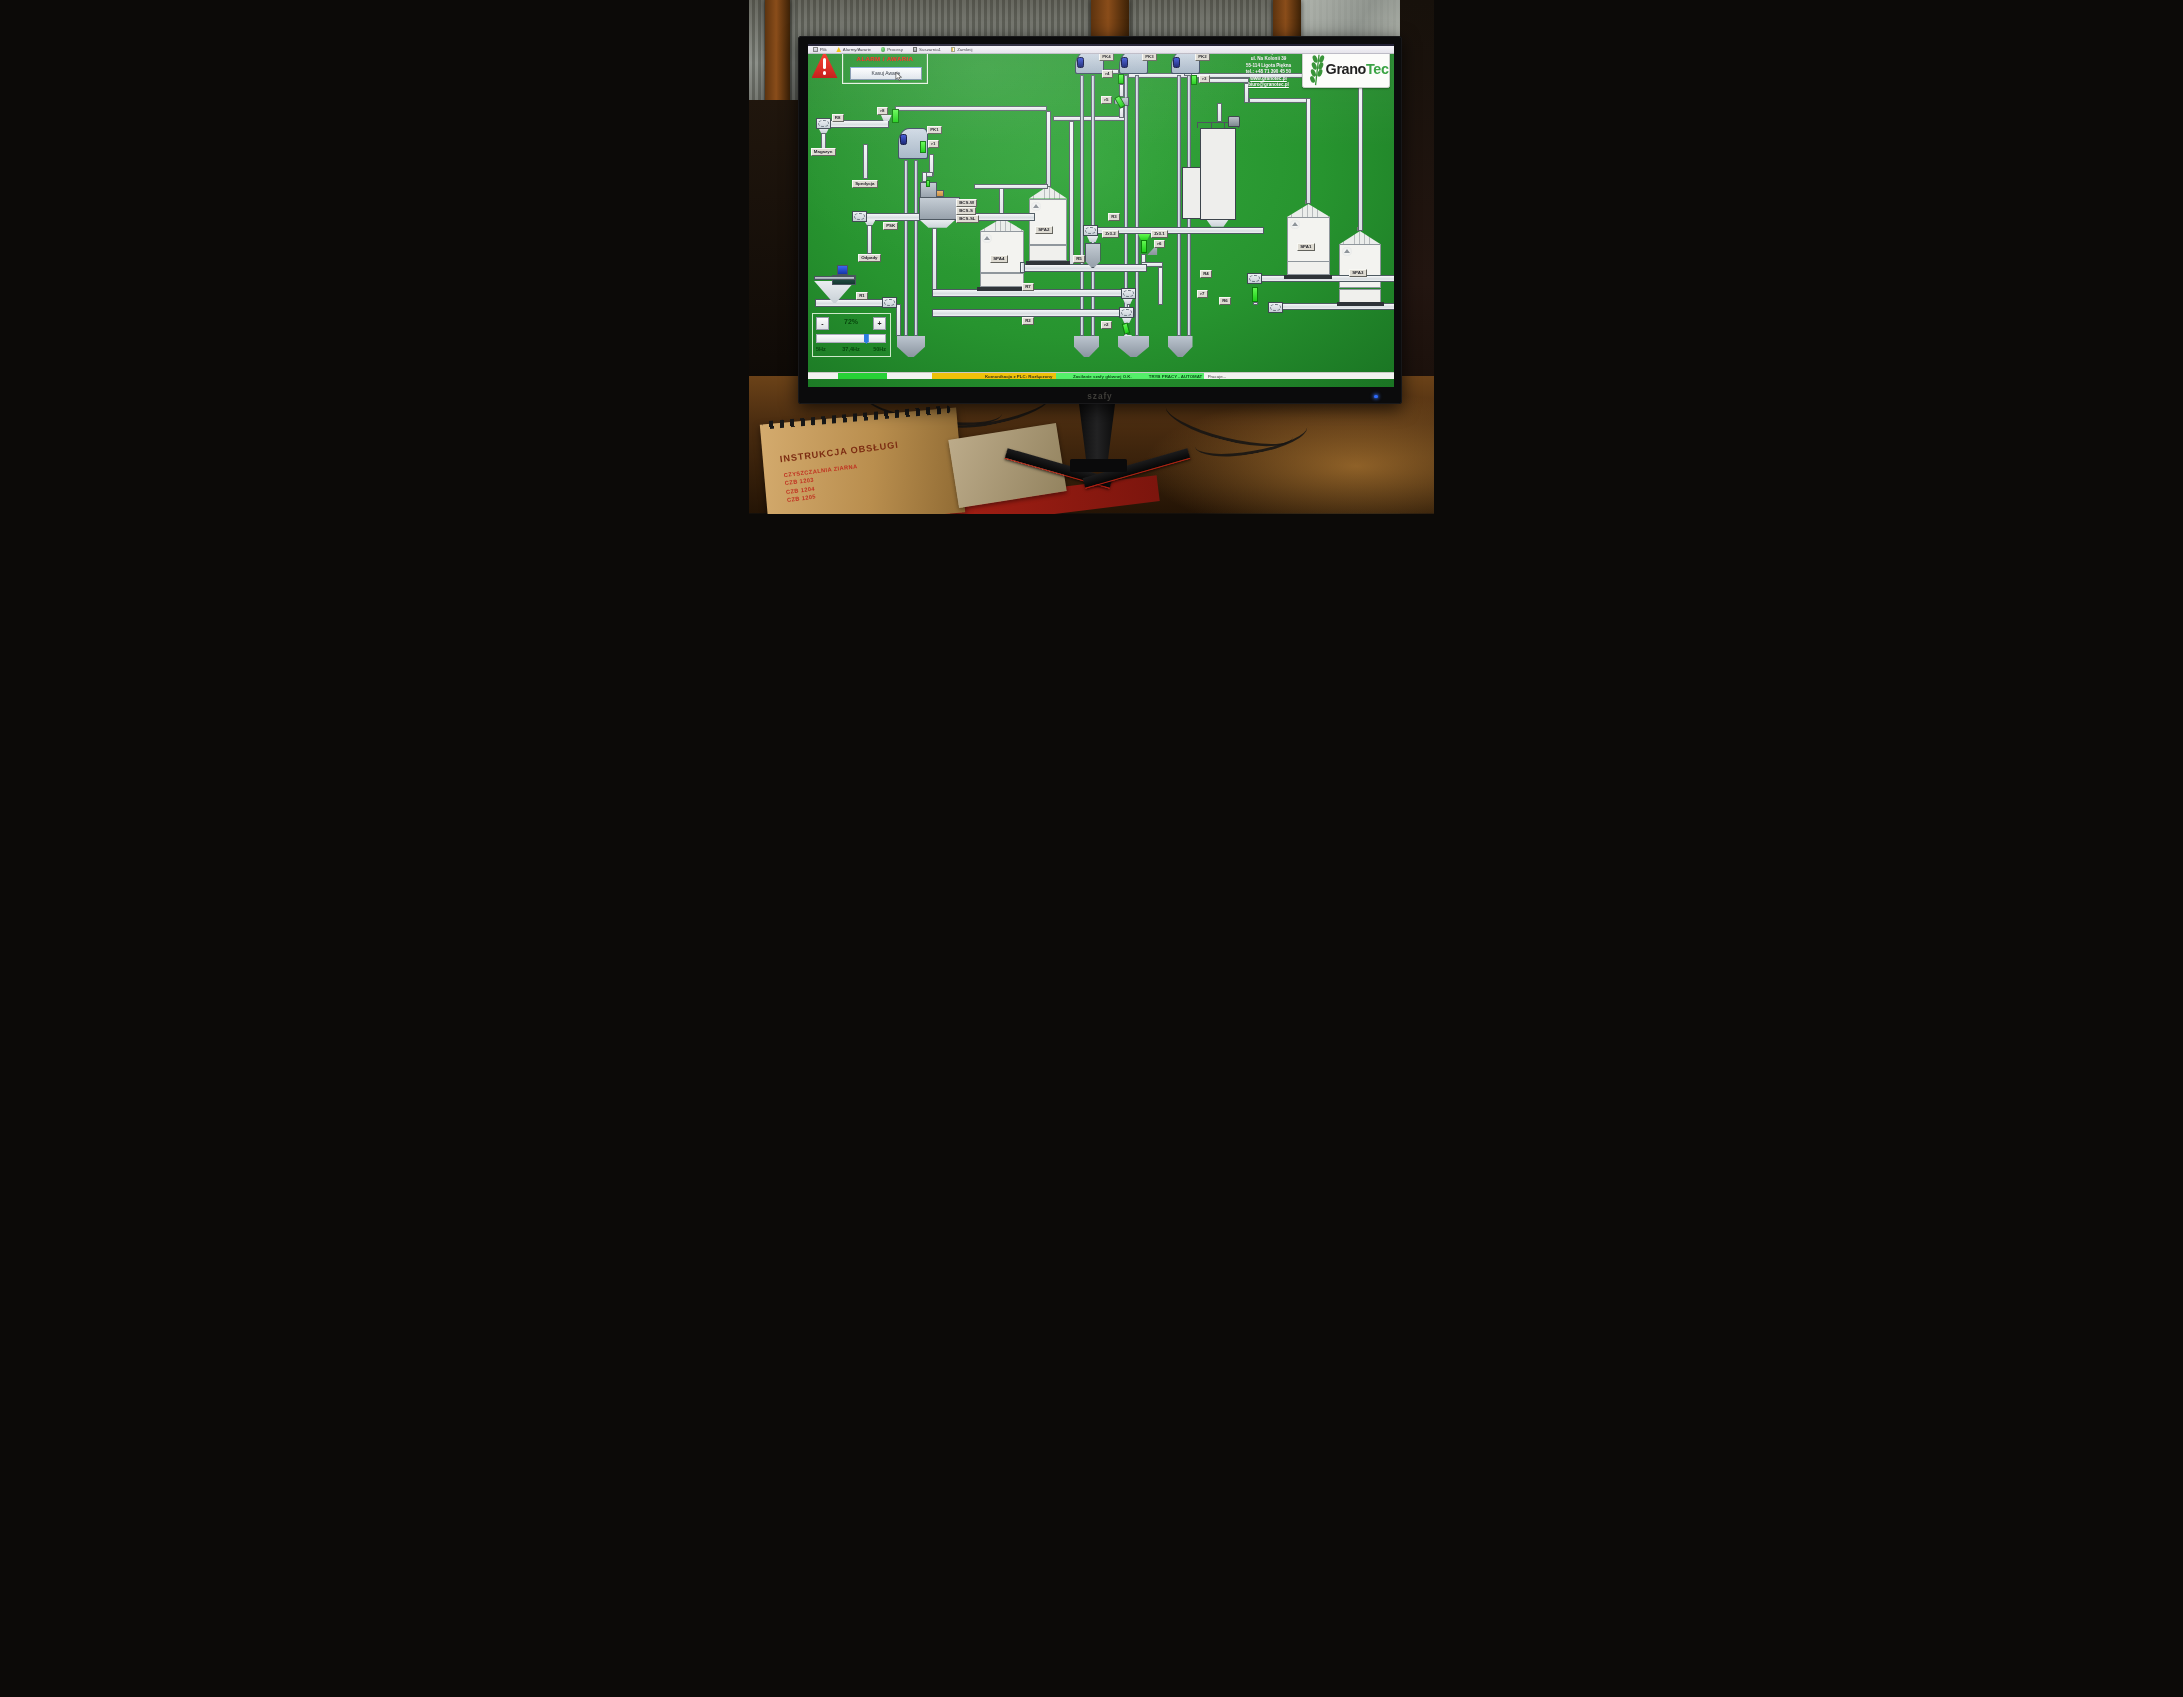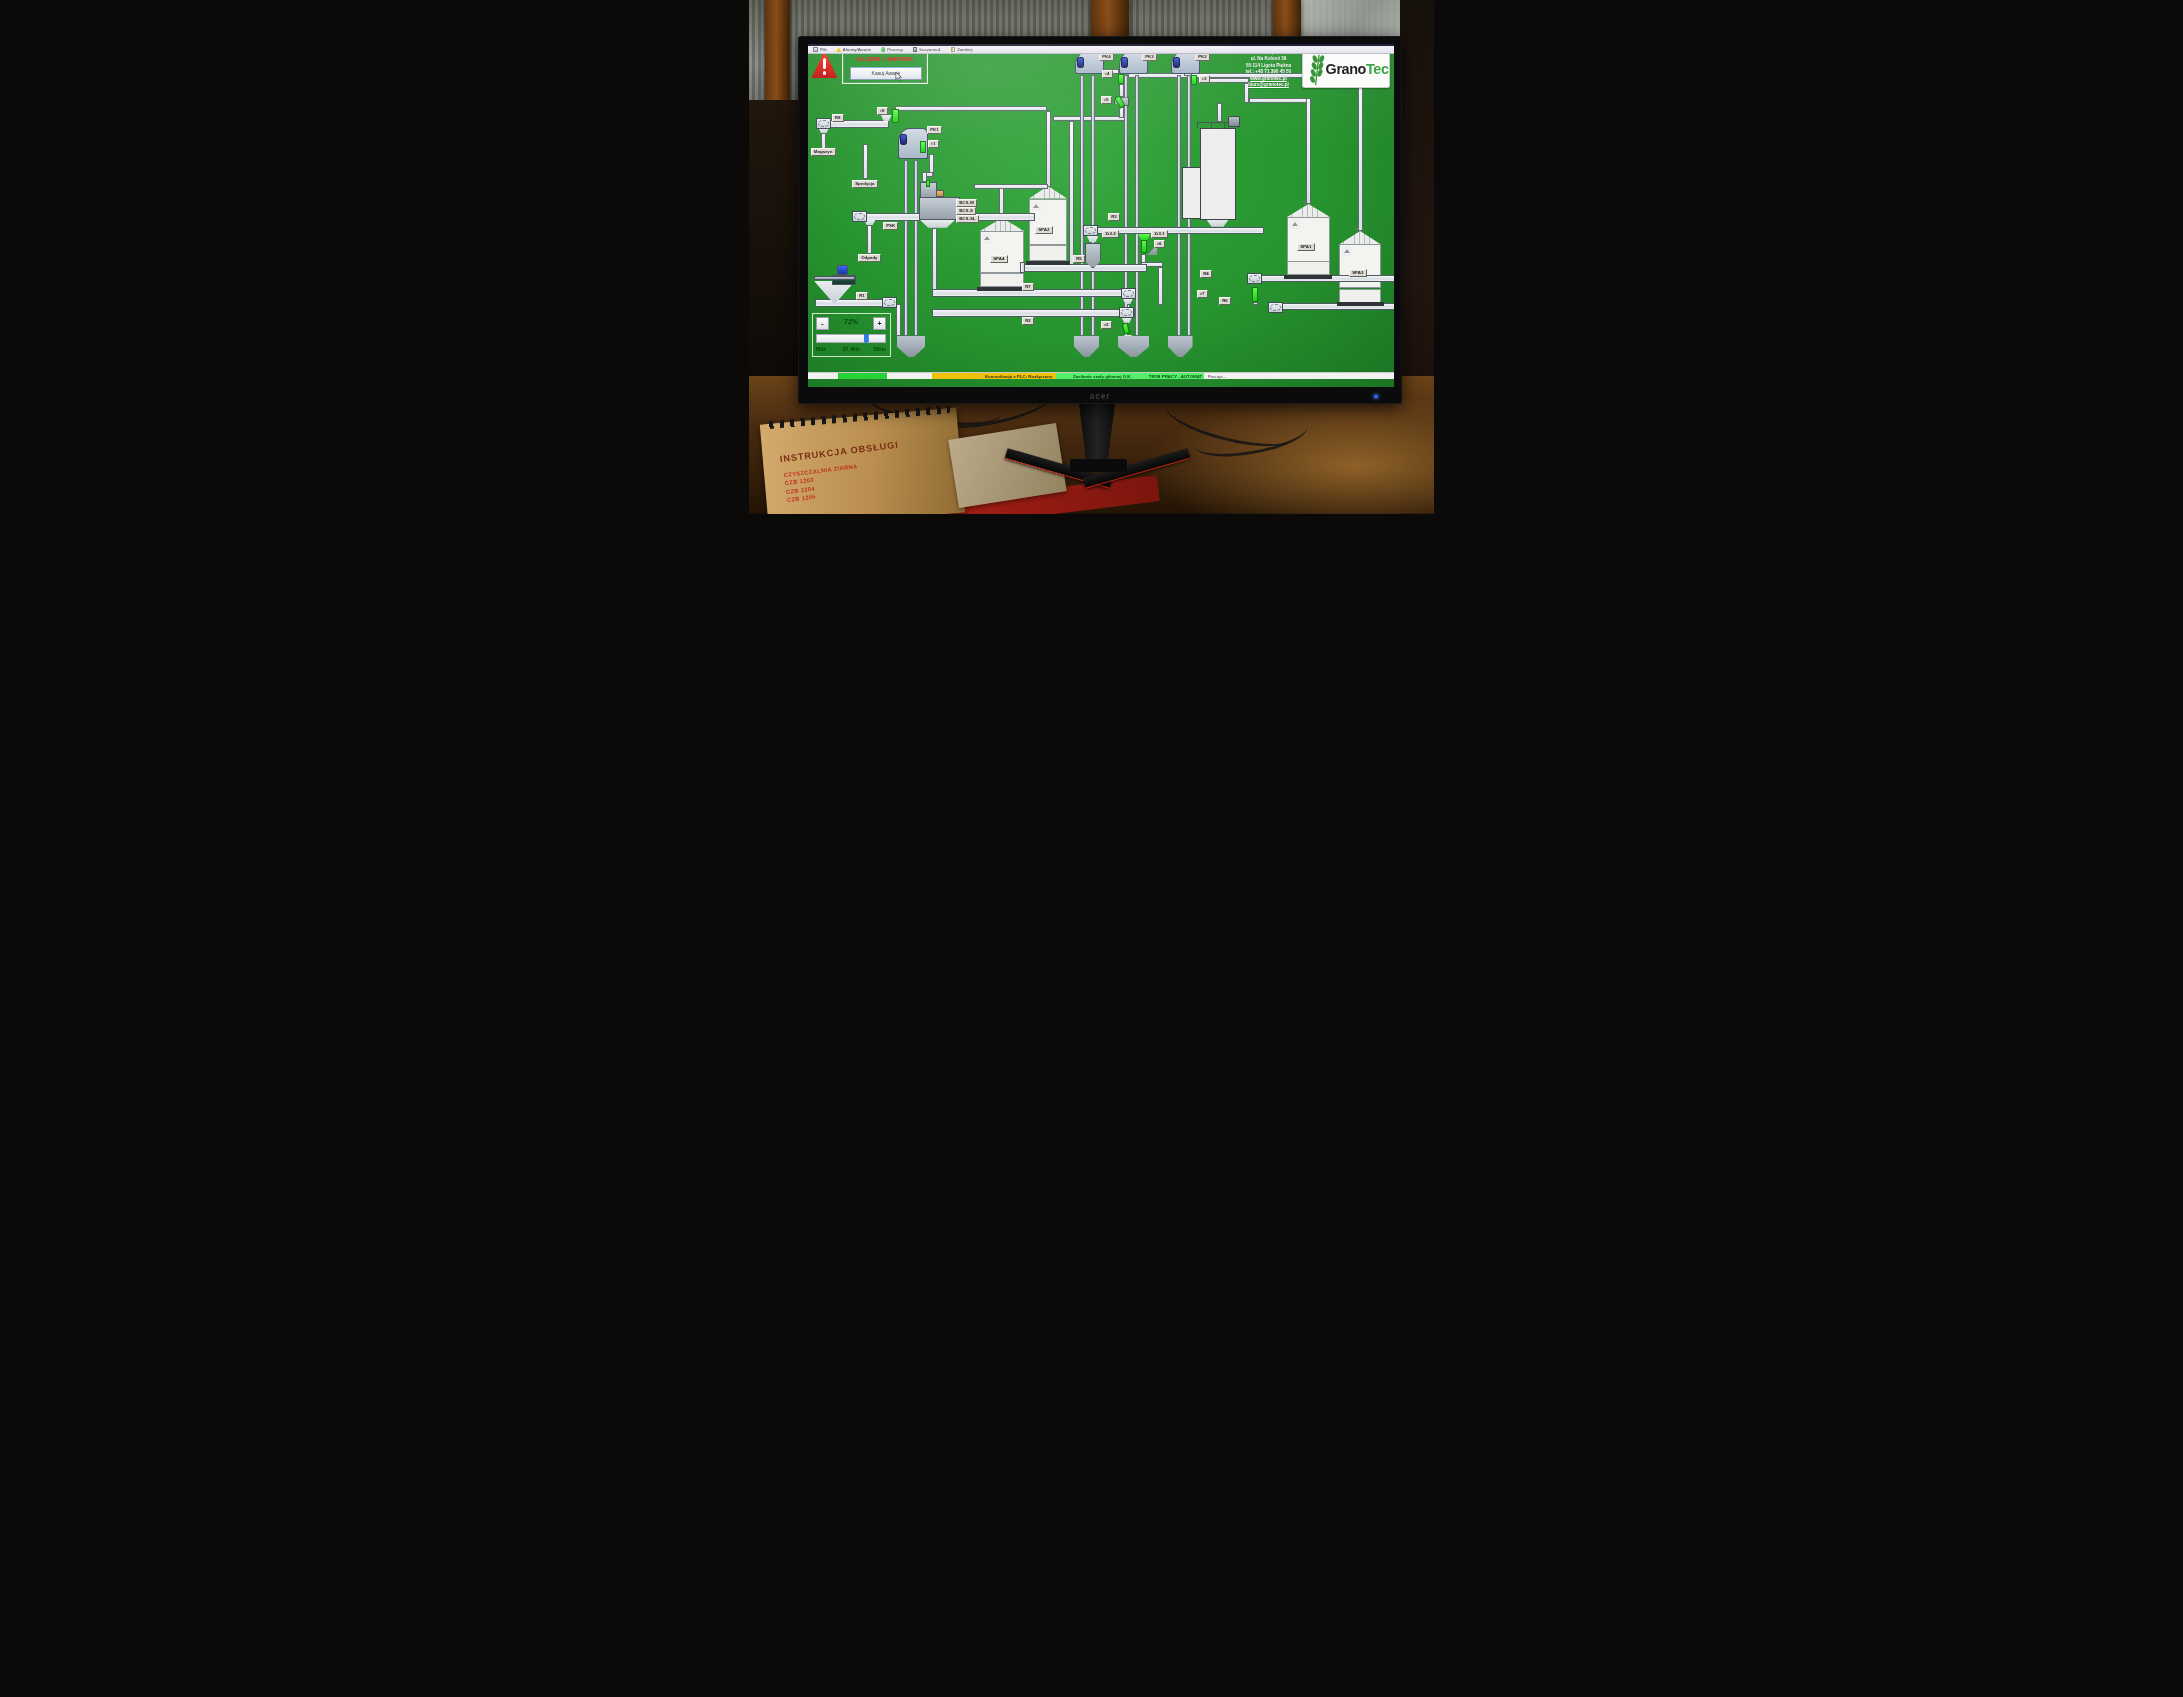--- a/index.html
+++ b/index.html
@@ -441,17 +441,17 @@
         <div class="eq-label" style="left: 346px; top: 196px;">r6</div>
         <div class="eq-label" style="left: 265px; top: 211px;">R5</div>
         <div class="eq-label" style="left: 214px; top: 239px;">R7</div>
         <div class="eq-label" style="left: 392px; top: 226px;">R4</div>
         <div class="eq-label" style="left: 389px; top: 246px;">r7</div>
         <div class="eq-label" style="left: 411px; top: 253px;">R6</div>
         <div class="eq-label" style="left: 48px; top: 248px;">R1</div>
         <div class="eq-label" style="left: 214px; top: 273px;">R2</div>
         <div class="eq-label" style="left: 293px; top: 277px;">r2</div>
       </div>
-    <div class="brand">acer</div>
+    <div class="brand">szafy</div>
     <div class="led"></div>
   </div>
 </div>
 
 
 </body></html>

